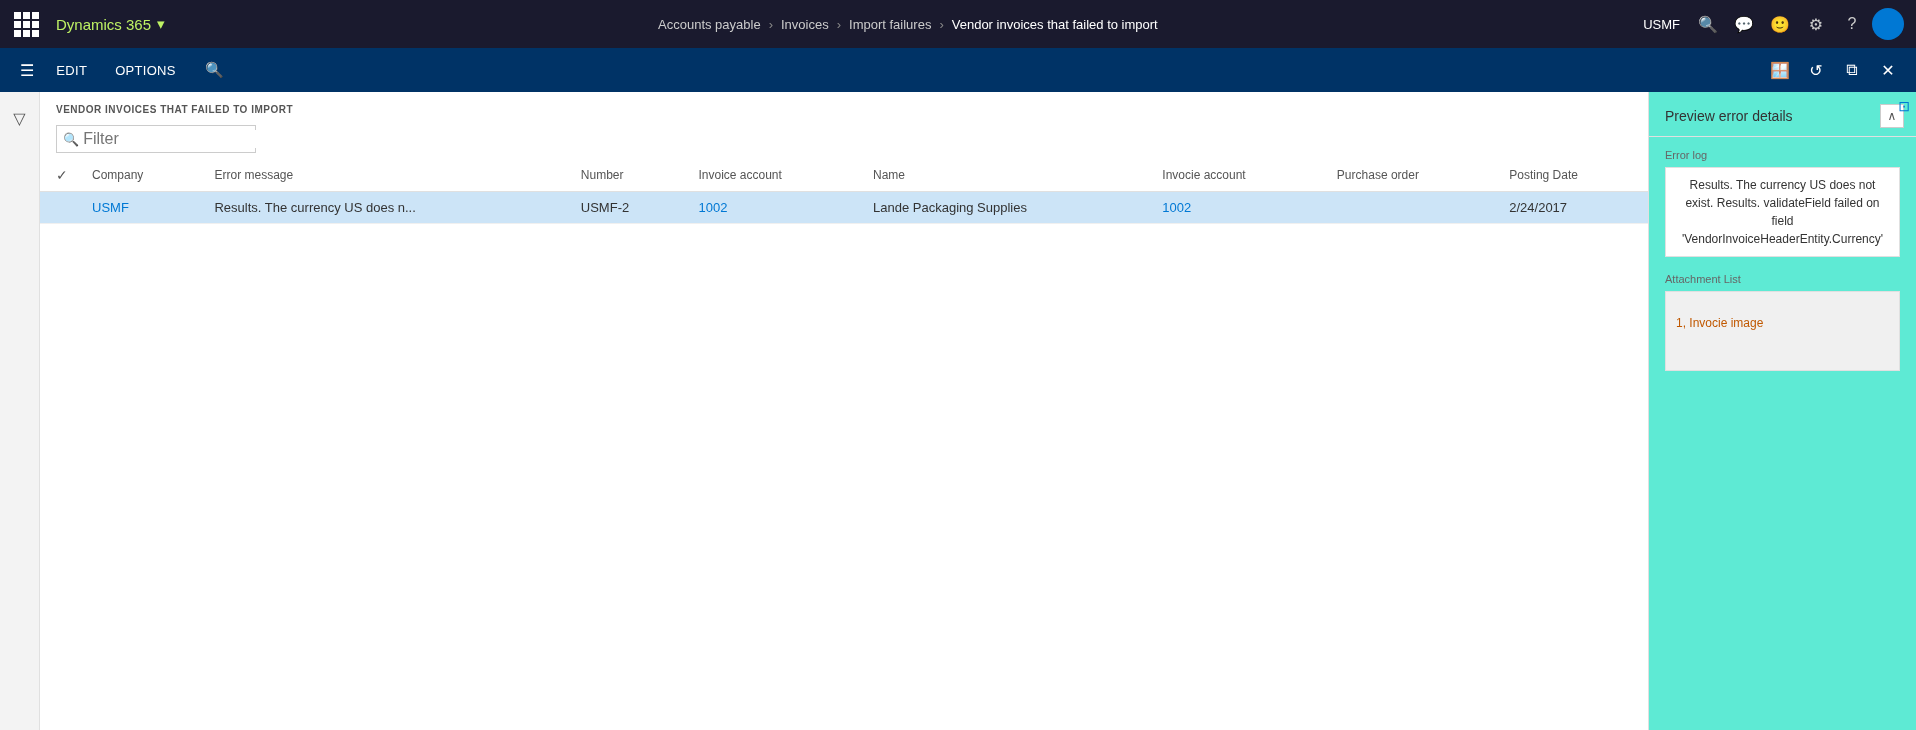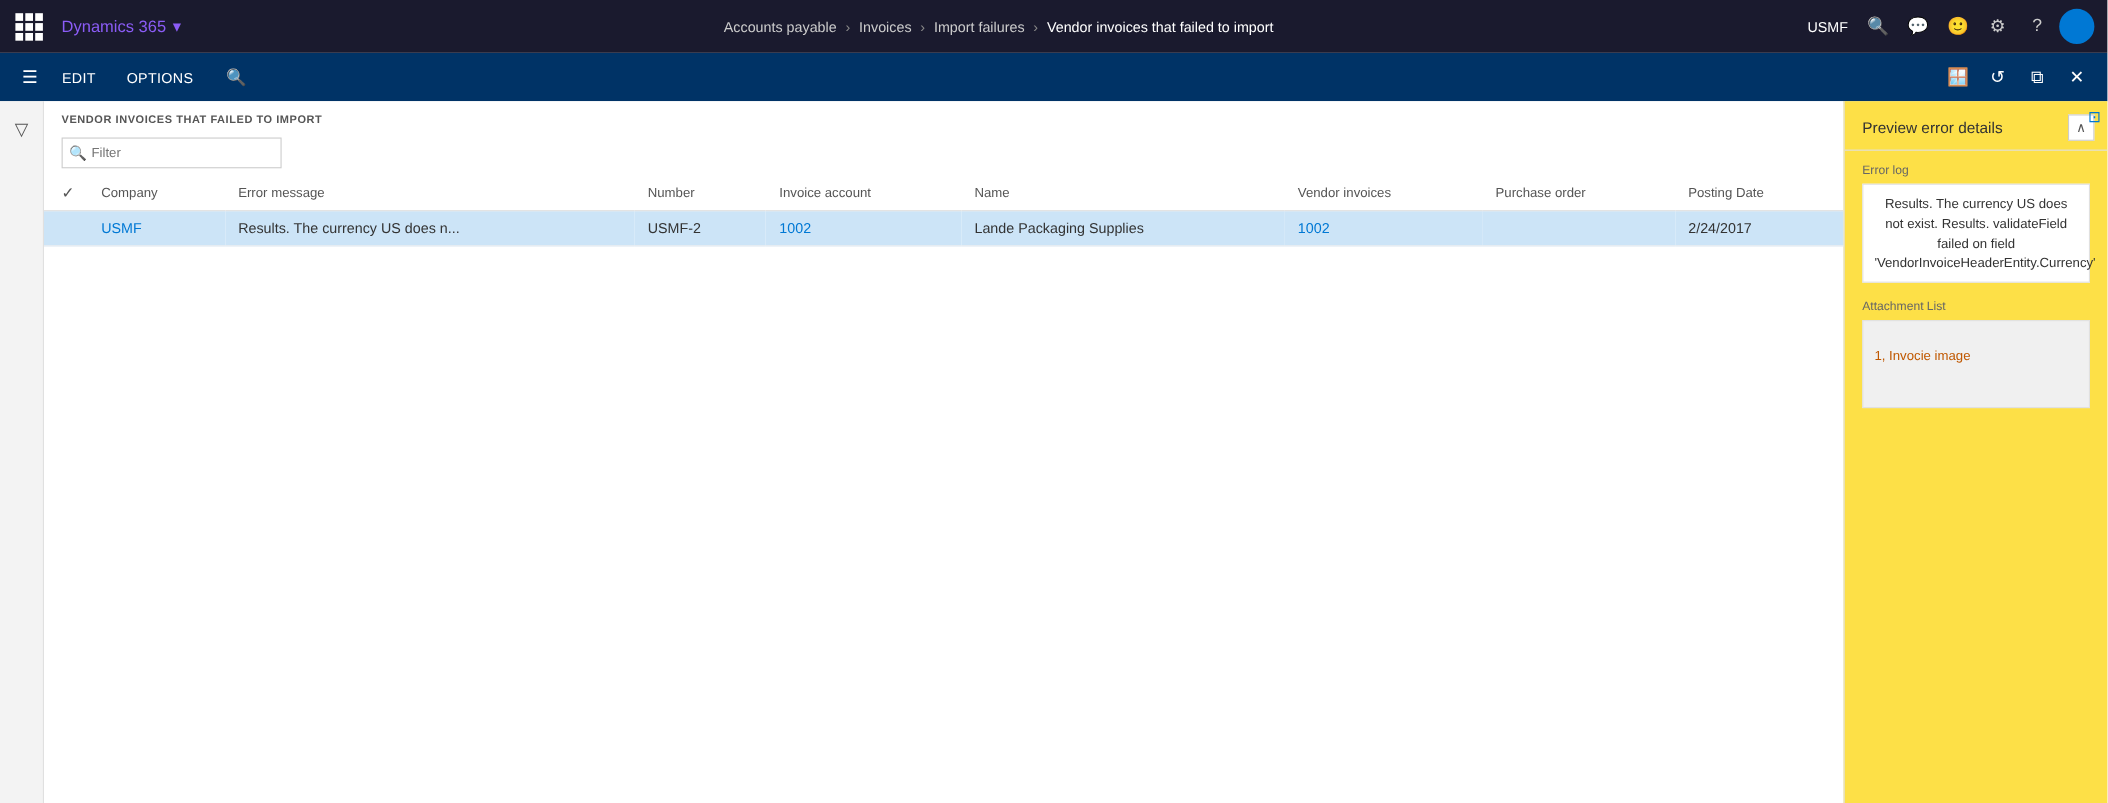--- a/index.html
+++ b/index.html
@@ -35,21 +35,21 @@
       grid-template-rows: repeat(3, 7px);
       gap: 2px;
     }
     .waffle-dot {
       background: white;
       width: 7px;
       height: 7px;
     }
     .app-title {
       font-size: 15px;
-      color: #8b5cf6;
+      color: #bef264;
       padding: 0 8px;
       display: flex;
       align-items: center;
       gap: 6px;
       cursor: pointer;
     }
     .breadcrumb {
       flex: 1;
       display: flex;
       align-items: flex-end;
@@ -218,21 +218,21 @@
       border: 1px solid #ccc;
       width: 200px;
       height: 28px;
       background: white;
       padding: 0 6px;
       gap: 4px;
     }
     .filter-input-wrap input {
       border: none;
       outline: none;
-      font-size: 12px;
+      font-size: 16px;
       color: #333;
       flex: 1;
       font-family: 'Segoe UI', Arial, sans-serif;
     }
 
     
     .table-wrap {
       flex: 1;
       overflow-y: auto;
       overflow-x: hidden;
@@ -272,22 +272,22 @@
       color: #0078d4;
       cursor: pointer;
     }
     .check-icon {
       color: #555;
       font-size: 14px;
     }
 
     
     .right-panel {
-      width: 240px;
-      background: #fde047;
+      width: 268px;
+      background: #5eead4;
       border-left: 1px solid #e0e0e0;
       display: flex;
       flex-direction: column;
       overflow: hidden;
     }
     .right-panel-header {
       display: flex;
       align-items: center;
       justify-content: space-between;
       padding: 12px 12px 8px 16px;
@@ -435,21 +435,21 @@
         <thead>
           <tr>
             <th class="check-col">
               <span class="check-icon">✓</span>
             </th>
             <th>Company</th>
             <th>Error message</th>
             <th>Number</th>
             <th>Invoice account</th>
             <th>Name</th>
-            <th>Vendor invoices</th>
+            <th>Invocie account</th>
             <th>Purchase order</th>
             <th>Posting Date</th>
           </tr>
         </thead>
         <tbody>
           <tr class="selected">
             <td class="check-col"></td>
             <td class="link-cell">USMF</td>
             <td>Results. The currency US does n...</td>
             <td>USMF-2</td>

